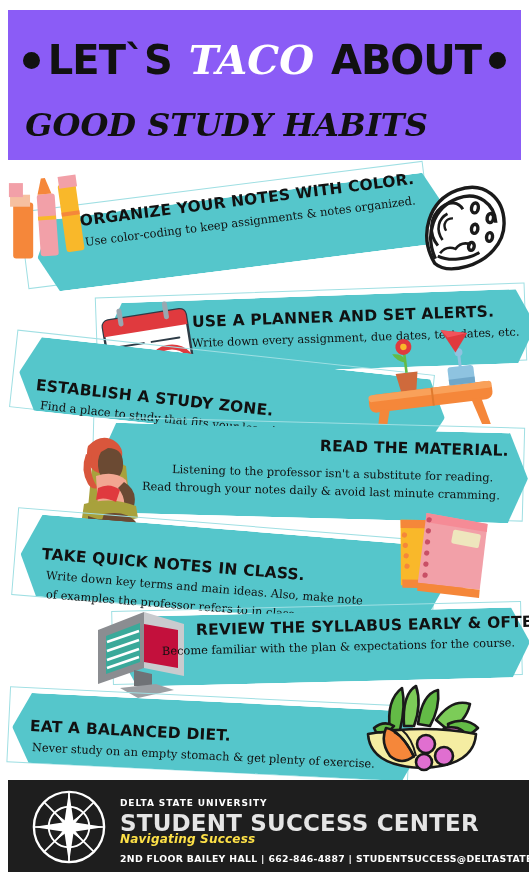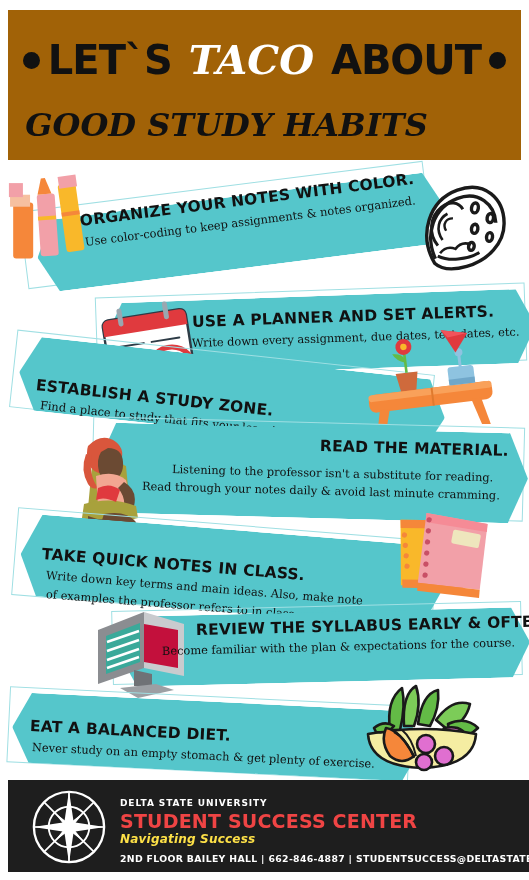--- a/index.html
+++ b/index.html
@@ -6,21 +6,21 @@
   body{
     width:529px;height:880px;position:relative;overflow:hidden;
     font-family:"Liberation Sans", sans-serif;
     background:#ffffff;
   }
   .stage{position:absolute;inset:0;width:529px;height:880px;overflow:hidden;}
 
   
   .title-block{
     position:absolute;left:8px;top:10px;width:513px;height:150px;
-    background:#a16207;
+    background:#8b5cf6;
   }
   .title-line1{
     position:absolute;left:0;top:26px;width:513px;text-align:center;
     font-family:"DejaVu Sans", sans-serif;
     font-weight:bold;font-size:40px;letter-spacing:-1px;color:#111111;
     white-space:nowrap;
   }
   .title-line1 .taco{
     color:#ffffff;font-style:italic;font-family:"DejaVu Serif", serif;
     font-weight:bold;letter-spacing:0px;padding:0 4px;
@@ -68,22 +68,22 @@
     padding-left:40px;
   }
   .footer-logo{position:absolute;left:22px;top:8px;width:78px;height:78px;}
   .f-uni{
     position:absolute;left:112px;top:18px;
     font-family:"DejaVu Sans", sans-serif;font-weight:bold;font-size:9px;
     letter-spacing:0.9px;color:#ffffff;
   }
   .f-name{
     position:absolute;left:112px;top:30px;
-    font-family:"DejaVu Sans", sans-serif;font-weight:bold;font-size:19px;
-    letter-spacing:0.2px;color:#ef4444;
+    font-family:"DejaVu Sans", sans-serif;font-weight:bold;font-size:23px;
+    letter-spacing:0.2px;color:#e5e5e5;
   }
   .f-tag{
     position:absolute;left:112px;top:52px;
     font-family:"DejaVu Sans", sans-serif;font-weight:bold;font-style:italic;
     font-size:12px;color:#fde047;letter-spacing:0.2px;
   }
   .f-contact{
     position:absolute;left:112px;top:73px;
     font-family:"DejaVu Sans", sans-serif;font-weight:bold;font-size:9.3px;
     letter-spacing:0.35px;color:#ffffff;white-space:nowrap;

